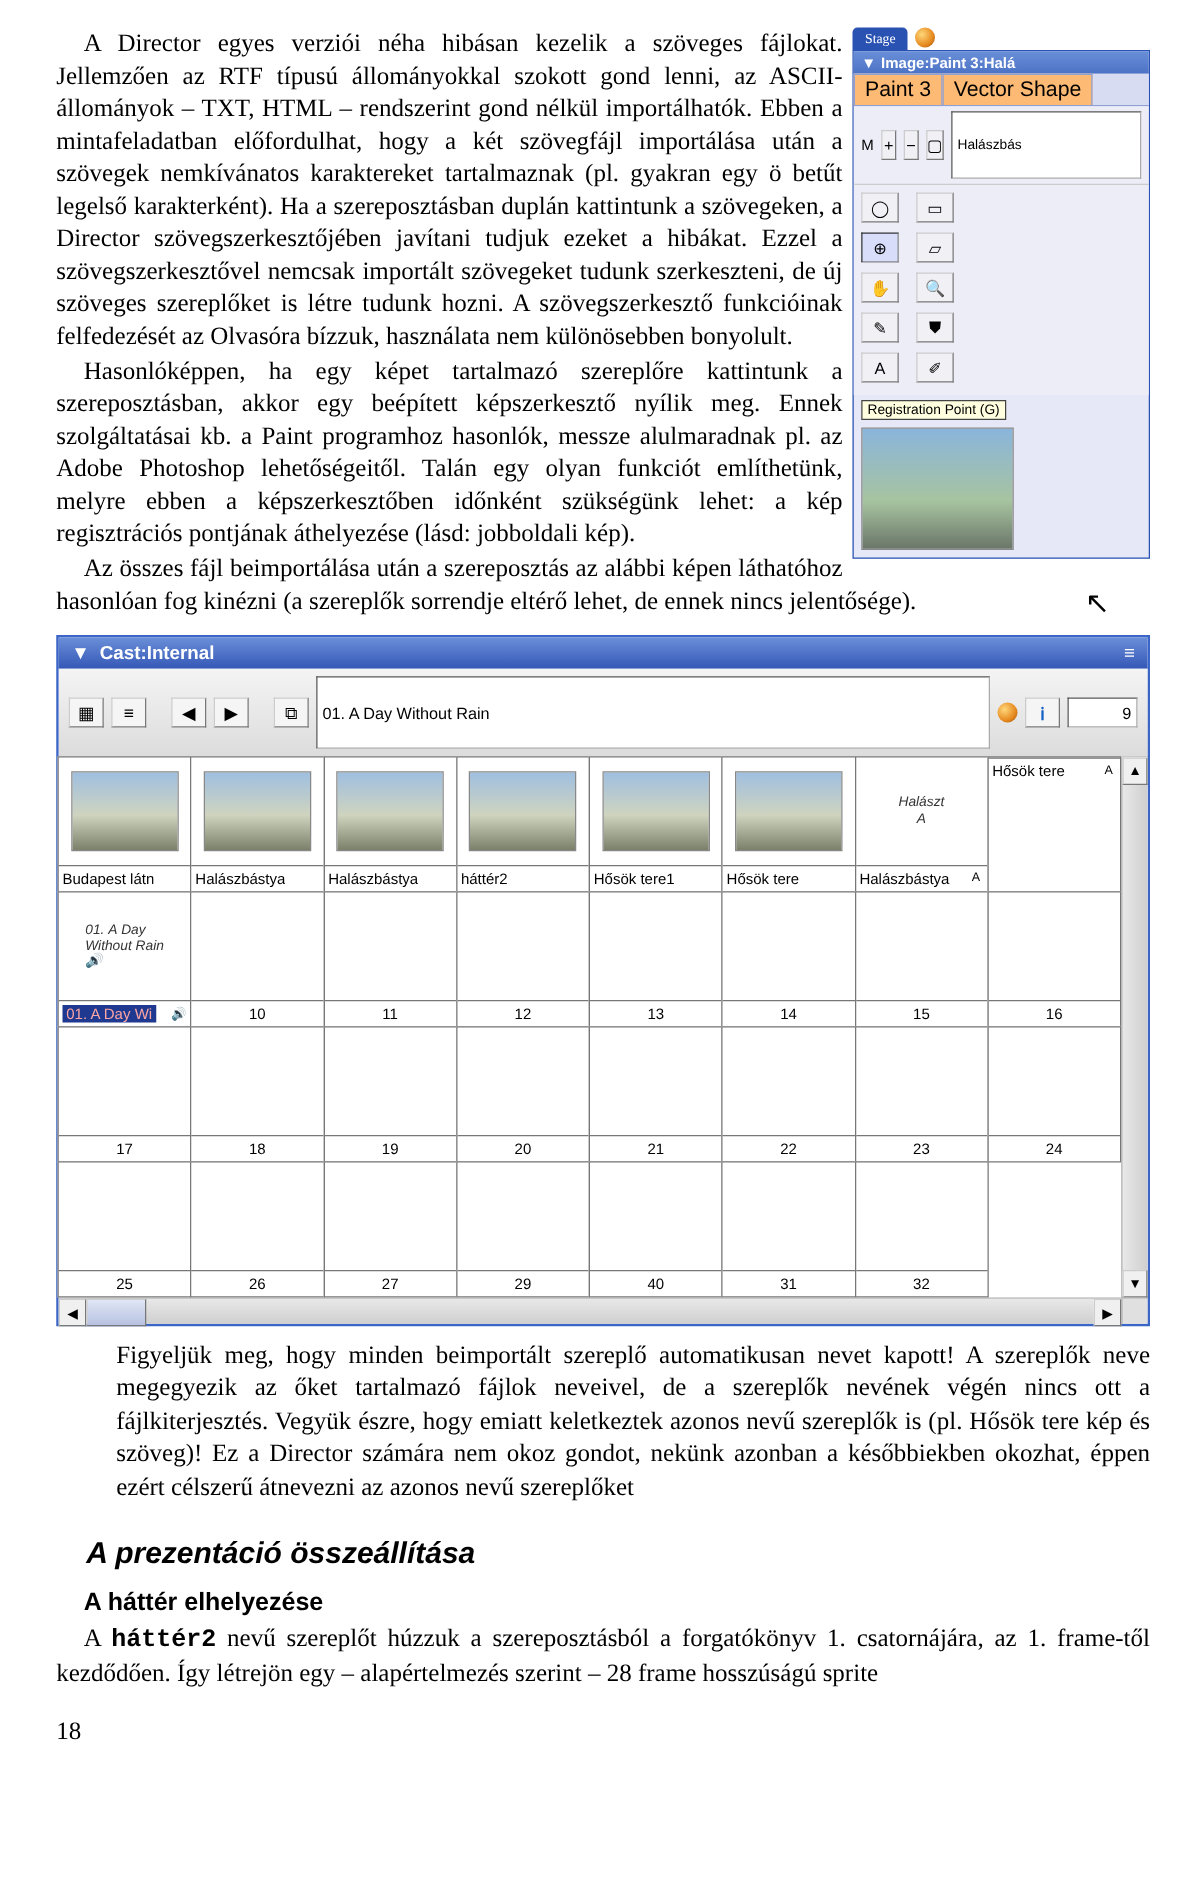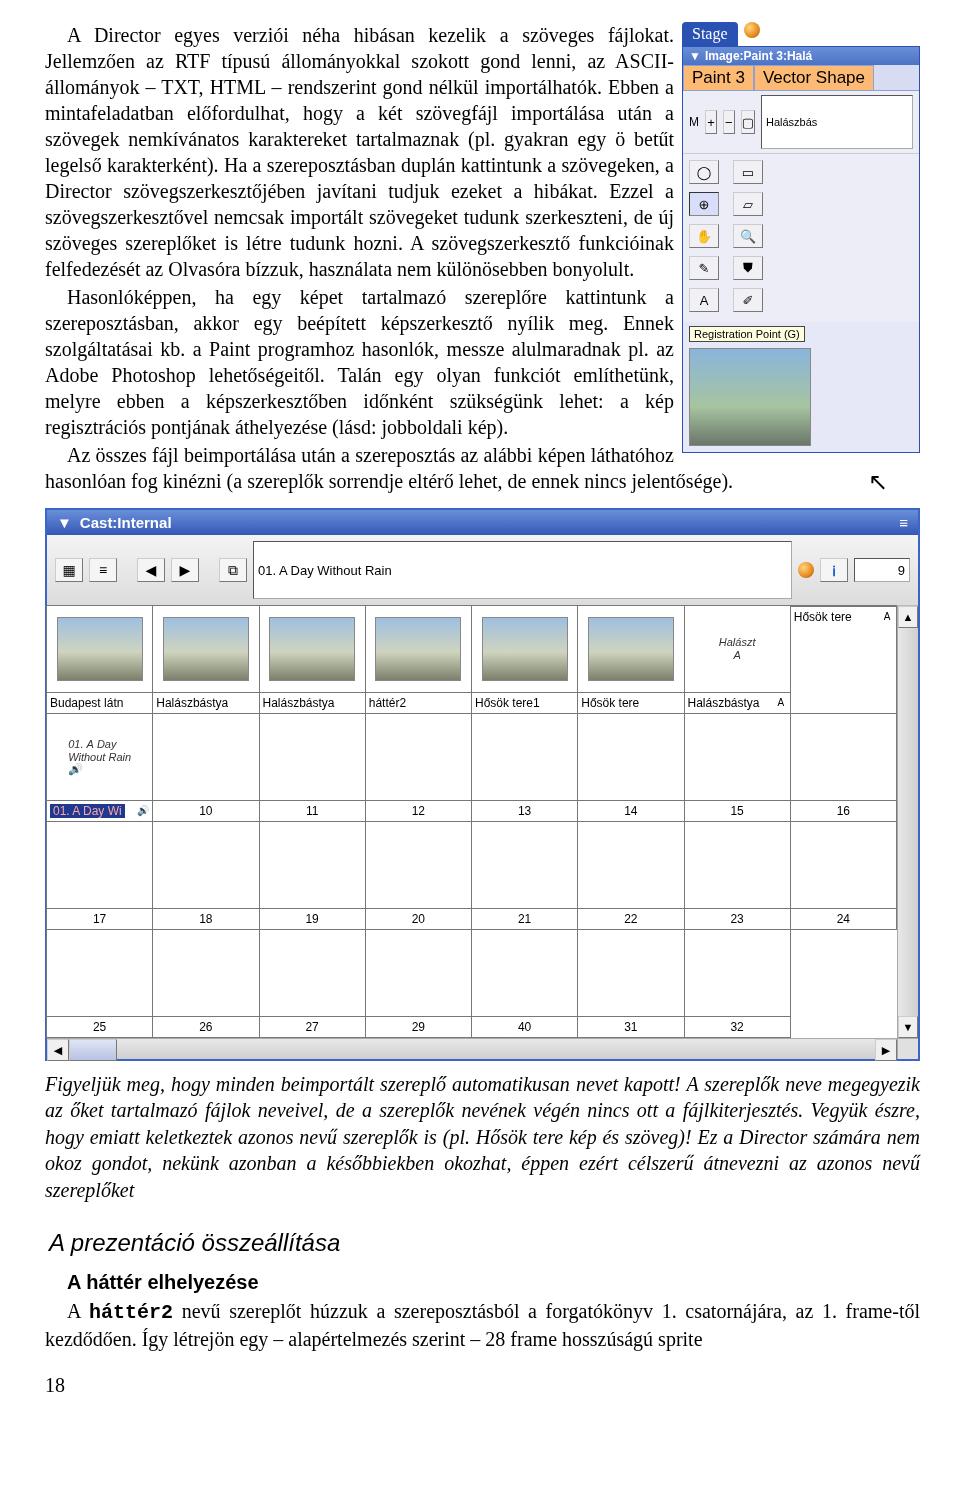--- a/index.html
+++ b/index.html
@@ -245,32 +245,32 @@
   }
   .cursor-arrow {
     position:absolute;
     right:30px;
     top:-160px;
     font-size:24px;
     pointer-events:none;
   }
 
   .italic-note {
-    font-style: italic;
     font-size:20px;
     line-height:1.32;
     text-align:justify;
     margin-top:10px;
+    margin-left:48px;
   }
   h2.section {
     font-family: Verdana, Arial, sans-serif;
-    font-weight: normal;
+    font-weight: bold;
     font-style: italic;
     font-size:24px;
-    margin:26px 0 12px 4px;
+    margin:26px 0 12px 24px;
   }
   h3.sub {
     font-family: Verdana, Arial, sans-serif;
     font-weight: bold;
     font-size:20px;
     margin:14px 0 4px 22px;
   }
   .mono {
     font-family: 'Courier New', monospace;
     font-weight:bold;
@@ -280,21 +280,21 @@
     margin-top:22px;
   }
 </style>
 </head>
 <body>
 
 <div class="page">
 
   <div class="float-right-wrap">
     <div style="display:flex;gap:6px;align-items:flex-start;">
-      <div style="background:#2952b3;color:#fff;padding:3px 10px;border-radius:4px 4px 0 0;font-family:Tahoma;font-size:16px;">Stage</div>
+      <div style="background:#2952b3;color:#fff;padding:3px 10px;border-radius:4px 4px 0 0;font-family:Tahoma;font-size:11px;">Stage</div>
       <span class="orange-dot"></span>
     </div>
     <div class="inspector">
       <div class="inspector-sub">
         <span>▼</span>
         <span style="font-weight:bold;">Image:Paint 3:Halá</span>
       </div>
       <div class="inspector-tabs2">
         <div class="tab">Paint 3</div>
         <div class="tab">Vector Shape</div>

